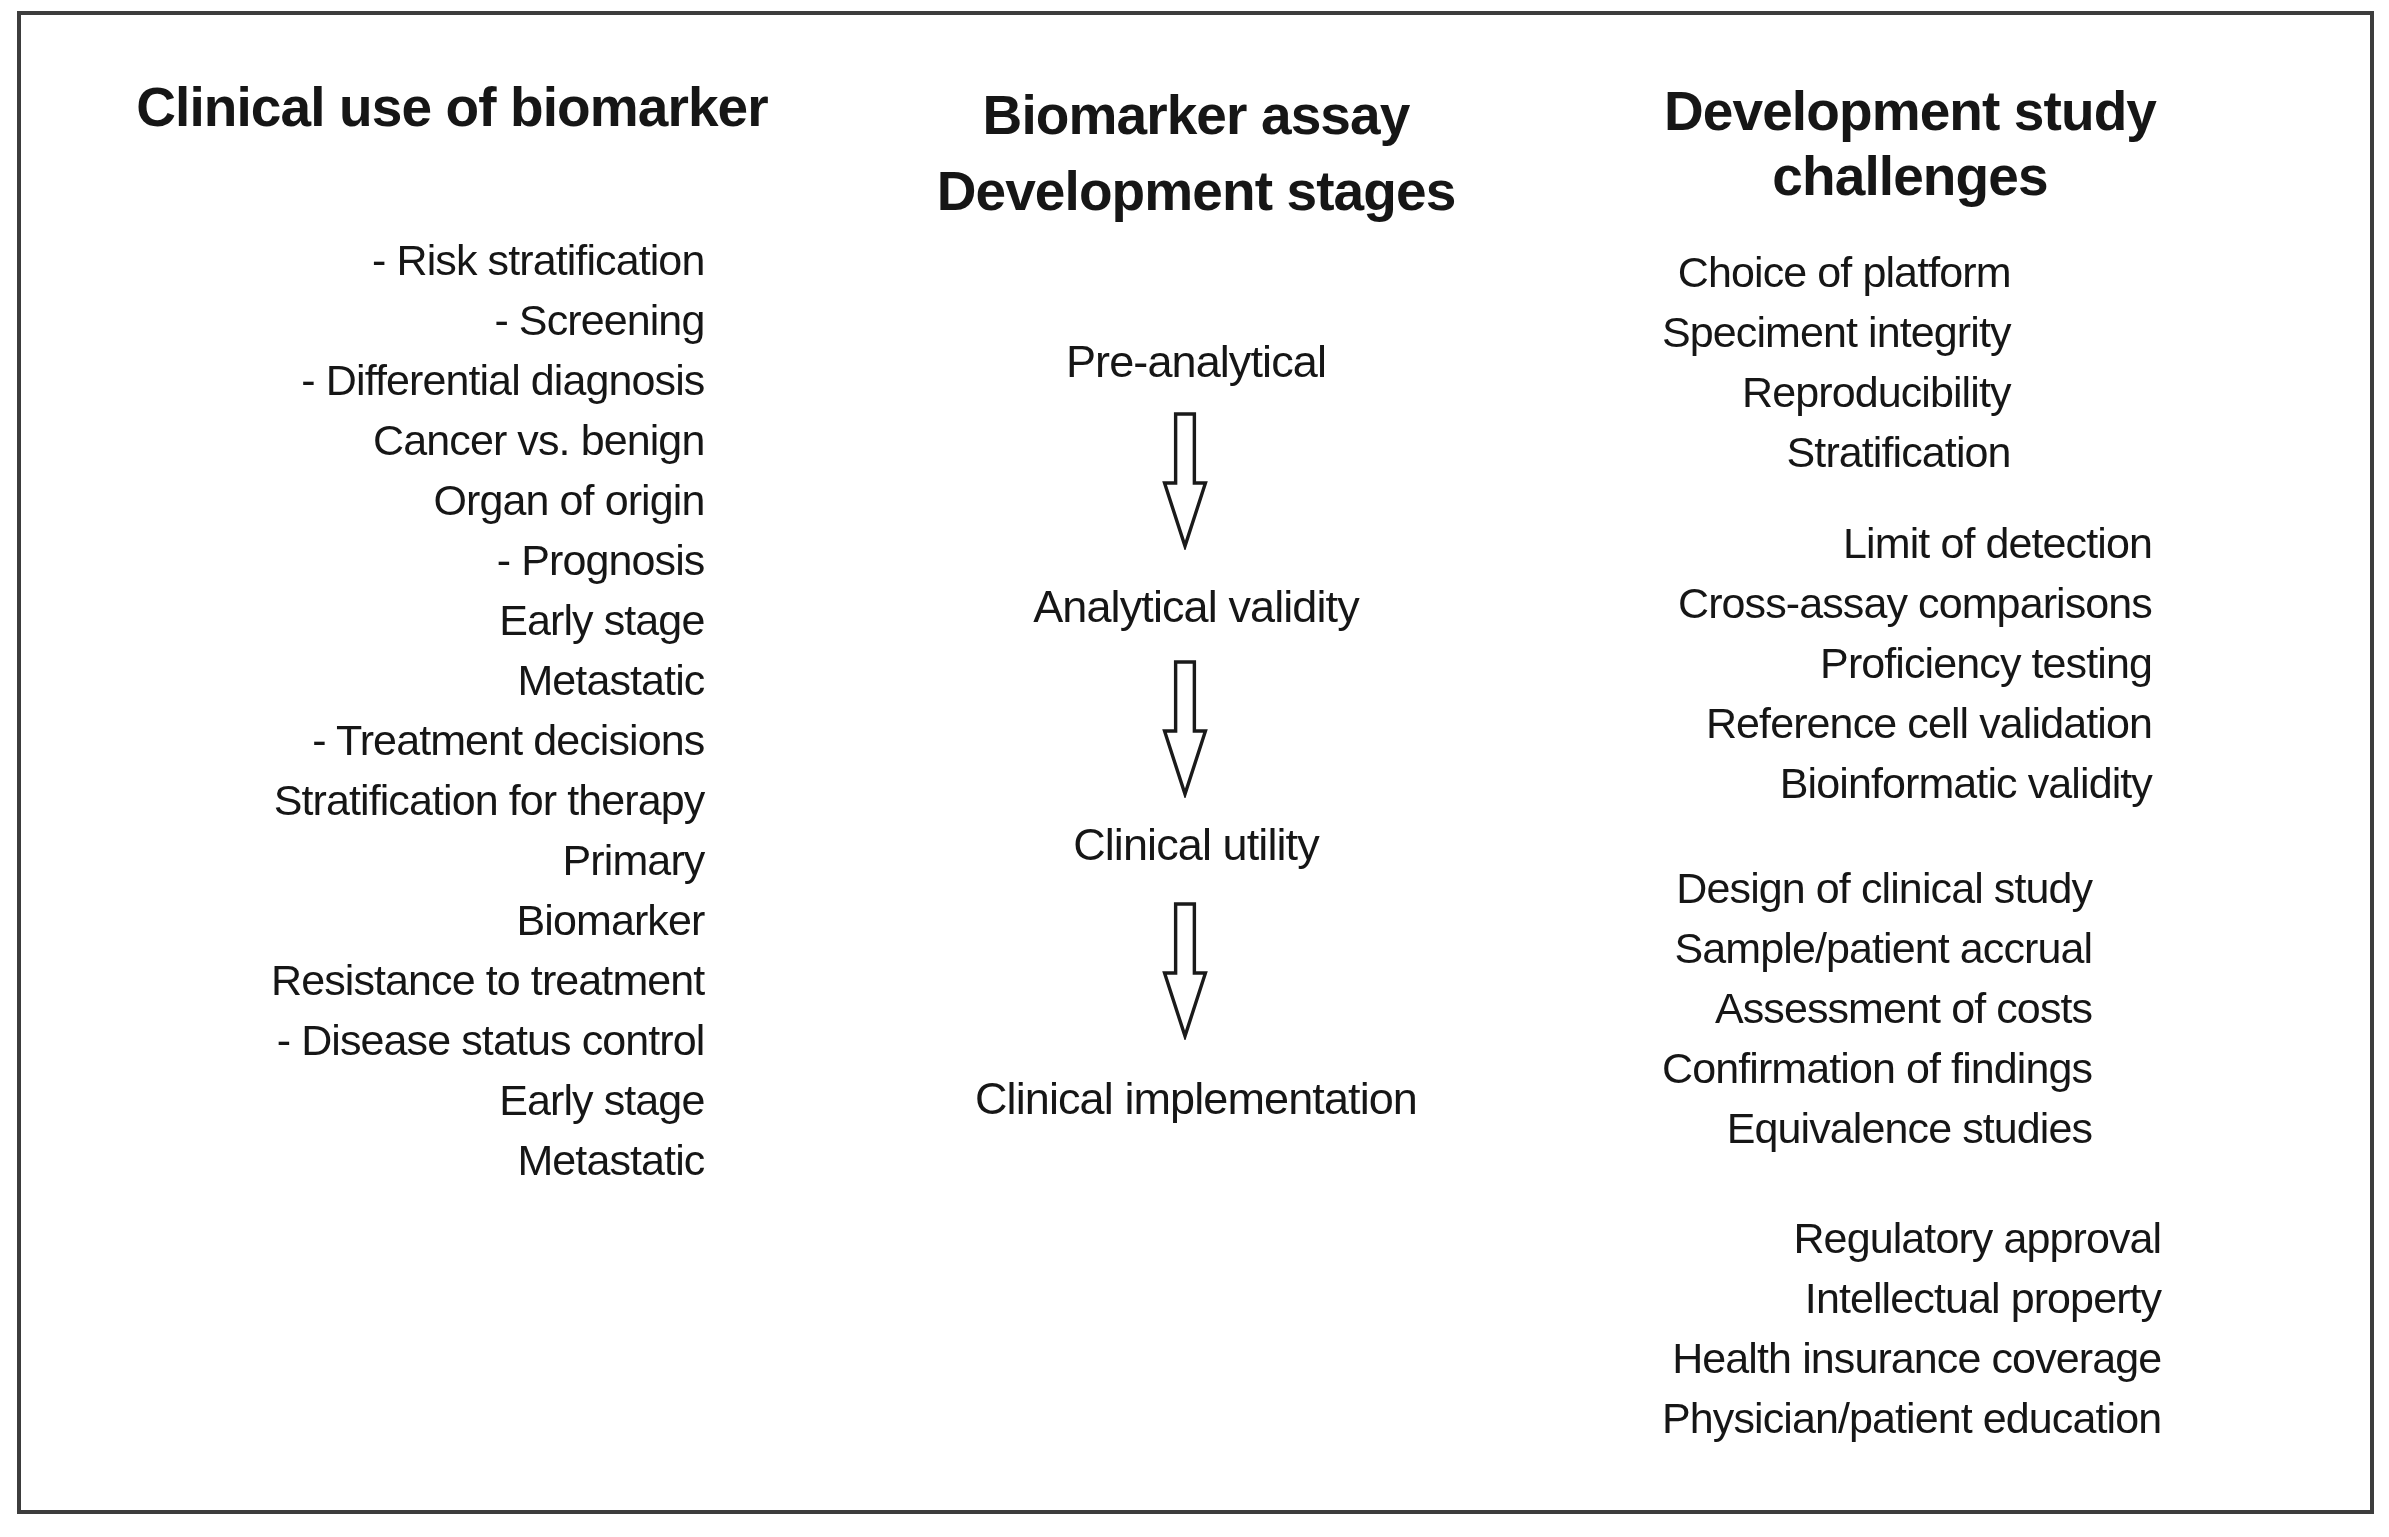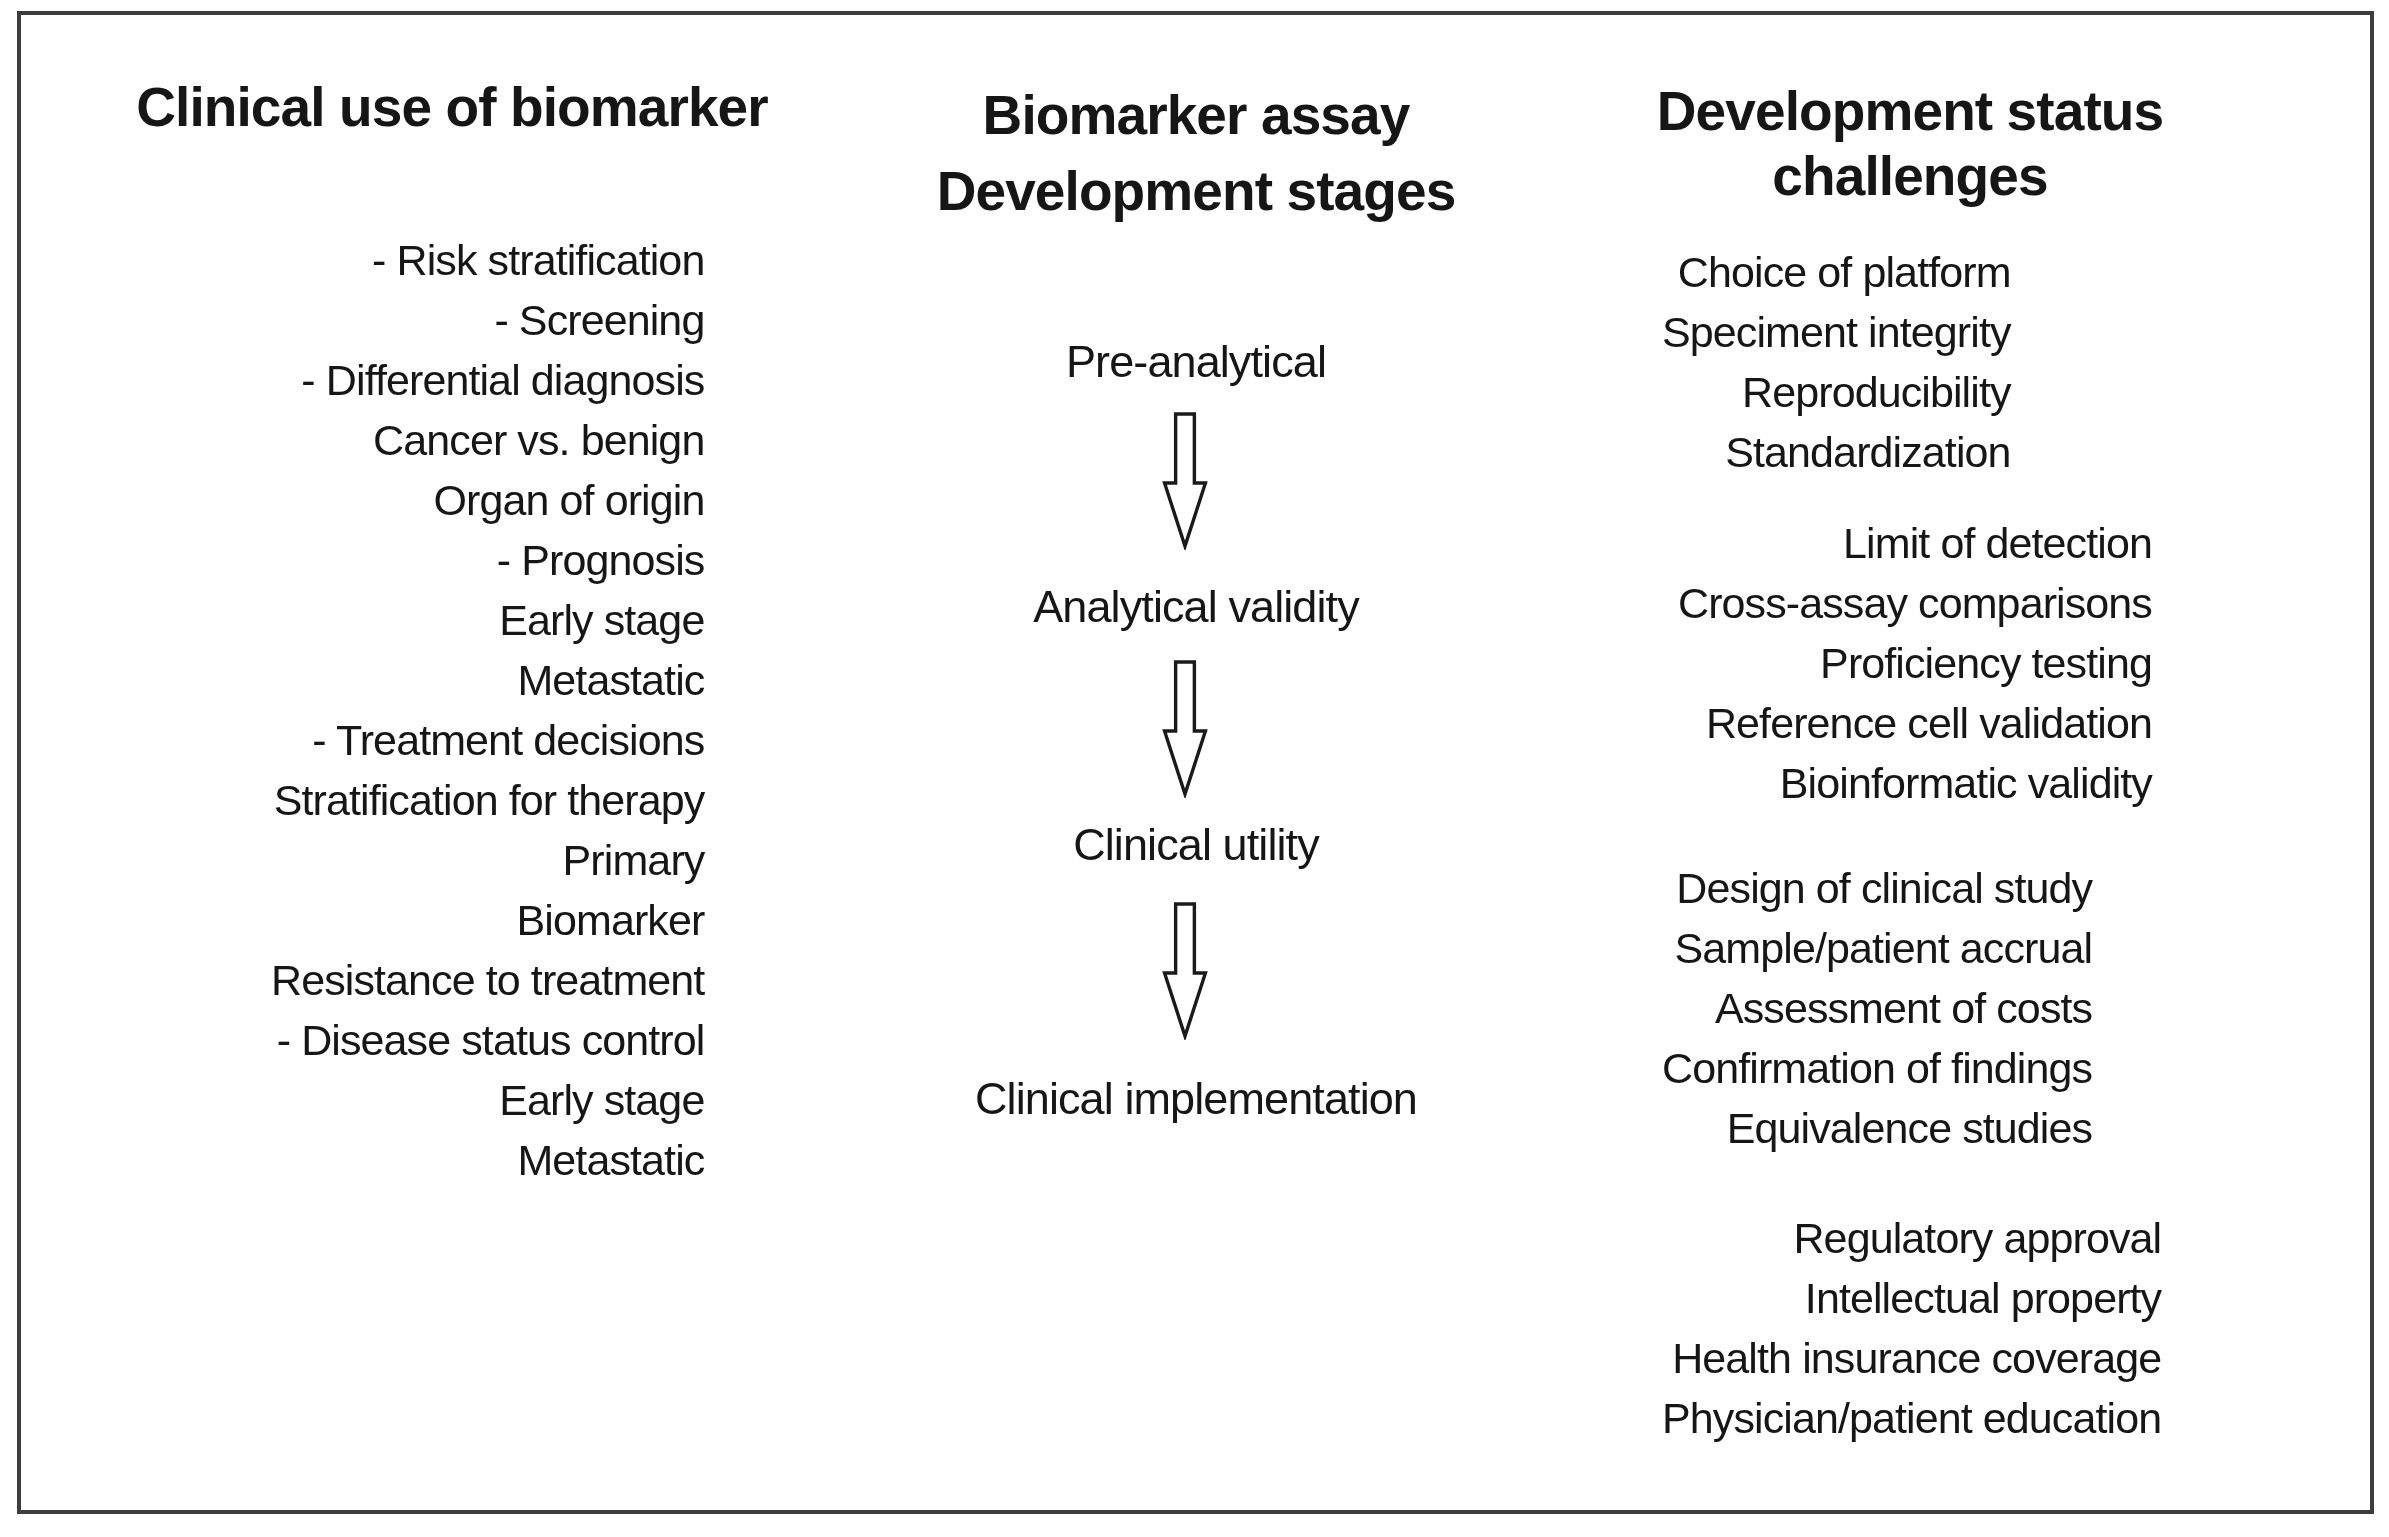--- a/index.html
+++ b/index.html
@@ -122,30 +122,30 @@
 
   <div class="step step3">Clinical utility</div>
 
   <svg class="arrow a3" viewBox="0 0 54 162" aria-hidden="true">
     <polygon points="16,3 38,3 38,84 51,84 27,158 3,84 16,84" fill="#ffffff" stroke="#1a1a1a" stroke-width="4" stroke-linejoin="miter"></polygon>
   </svg>
 
   <div class="step step4">Clinical implementation</div>
 
   <div class="title col3-title">
-    <div>Development status</div>
+    <div>Development study</div>
     <div>challenges</div>
   </div>
 
   <div class="list group g1">
 
   <div class="li">Choice of platform</div>
       <div class="li">Speciment integrity</div>
       <div class="li">Reproducibility</div>
-      <div class="li">Standardization</div>
+      <div class="li">Stratification</div>
     </div>
 
   <div class="list group g2">
 
   <div class="li">Limit of detection</div>
       <div class="li">Cross-assay comparisons</div>
       <div class="li">Proficiency testing</div>
       <div class="li">Reference cell validation</div>
       <div class="li">Bioinformatic validity</div>
     </div>

